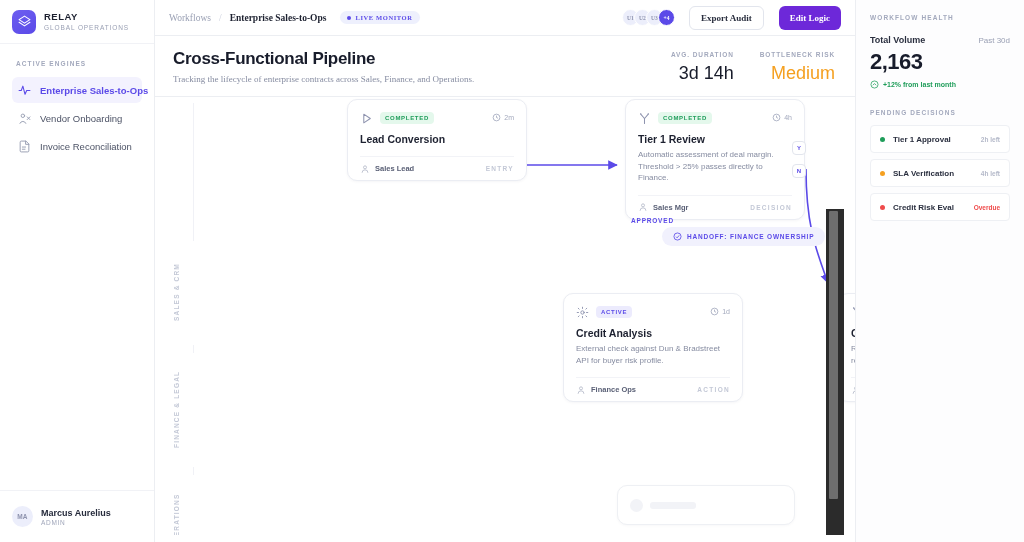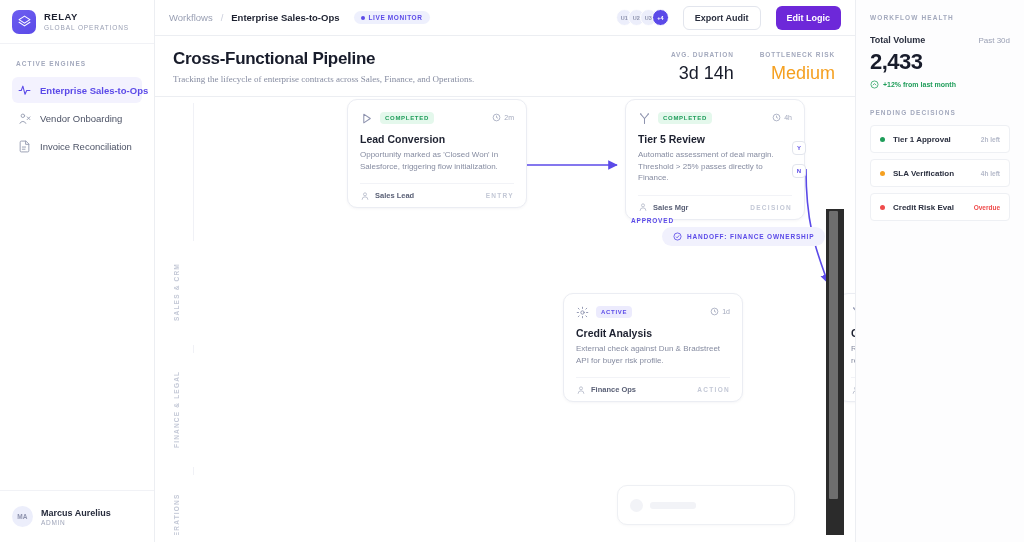--- a/index.html
+++ b/index.html
@@ -59,21 +59,21 @@
     letter-spacing: .3px;
   }
   .user-name { font-size: 9px; font-weight: bold; color: #262b3c; }
   .user-role { font-size: 6.5px; color: #a0a6ba; letter-spacing: .7px; margin-top: 1px; }
 
   
   .center { flex: 1 1 auto; position: relative; height: 542px; background: #ffffff; }
 
   .topbar {
     height: 36px; display: flex; align-items: center; padding: 16px 14px;
-    border-bottom: 1px solid #eceef2; gap: 8px; background: #fff;
+    border-bottom: 1px solid #eceef2; gap: 8px; background: #fff; font-family: Liberation Serif, serif;
   }
   .crumb-dim { font-size: 9.5px; color: #9aa0b4; }
   .crumb-sep { font-size: 9.5px; color: #c9cddb; }
   .crumb-cur { font-size: 9.5px; color: #1d2130; font-weight: bold; }
   .live-badge {
     display: flex; align-items: center; gap: 4px;
     background: #eef0fd; color: #5b4ae8; border-radius: 9px;
     padding: 3px 7px; font-size: 6.5px; font-weight: bold; letter-spacing: .6px;
     margin-left: 6px;
   }
@@ -358,21 +358,20 @@
           <span class="chip completed">COMPLETED</span>
           <span class="node-time">
             <svg width="9" height="9" viewBox="0 0 24 24" fill="none" stroke="#a3a9bd" stroke-width="2.2">
                 <circle cx="12" cy="12" r="9"></circle>
                 <polyline points="12 7 12 12 16 14"></polyline>
               </svg>
             <span>2m</span>
           </span>
         </div>
         <div class="node-title">Lead Conversion</div>
-        <div class="node-desc">Opportunity marked as 'Closed Won' in Salesforce, triggering flow initialization.</div>
         <div class="node-foot">
           <svg width="10" height="10" viewBox="0 0 24 24" fill="none" stroke="#b4b9c9" stroke-width="2">
               <circle cx="12" cy="8" r="3.6"></circle>
               <path d="M5 21a7 7 0 0 1 14 0"></path>
             </svg>
           <span class="node-owner">Sales Lead</span>
           <span class="node-kind">ENTRY</span>
         </div>
       </div>
 
@@ -389,21 +388,21 @@
           </span>
           <span class="chip completed">COMPLETED</span>
           <span class="node-time">
             <svg width="9" height="9" viewBox="0 0 24 24" fill="none" stroke="#a3a9bd" stroke-width="2.2">
                 <circle cx="12" cy="12" r="9"></circle>
                 <polyline points="12 7 12 12 16 14"></polyline>
               </svg>
             <span>4h</span>
           </span>
         </div>
-        <div class="node-title">Tier 5 Review</div>
+        <div class="node-title">Tier 1 Review</div>
         <div class="node-desc">Automatic assessment of deal margin. Threshold &gt; 25% passes directly to Finance.</div>
         <div class="node-foot">
           <svg width="10" height="10" viewBox="0 0 24 24" fill="none" stroke="#b4b9c9" stroke-width="2">
               <circle cx="12" cy="8" r="3.6"></circle>
               <path d="M5 21a7 7 0 0 1 14 0"></path>
             </svg>
           <span class="node-owner">Sales Mgr</span>
           <span class="node-kind">DECISION</span>
         </div>
       </div>
@@ -485,21 +484,21 @@
     </div>
   </main>
 
   <aside class="rail">
     <div class="rail-label">WORKFLOW HEALTH</div>
 
     <div class="rail-row">
       <span class="rail-kpi-name">Total Volume</span>
       <span class="rail-kpi-period">Past 30d</span>
     </div>
-    <div class="rail-kpi-val">2,433</div>
+    <div class="rail-kpi-val">2,163</div>
     <div class="rail-delta">
       <svg width="9" height="9" viewBox="0 0 24 24" fill="none" stroke="#1f9d5a" stroke-width="2">
           <circle cx="12" cy="12" r="9.5"></circle>
           <polyline points="7.5 14 12 9.5 16.5 14"></polyline>
         </svg>
       <span>+12% from last month</span>
     </div>
 
     <div class="rail-sec-label">PENDING DECISIONS</div>
 

